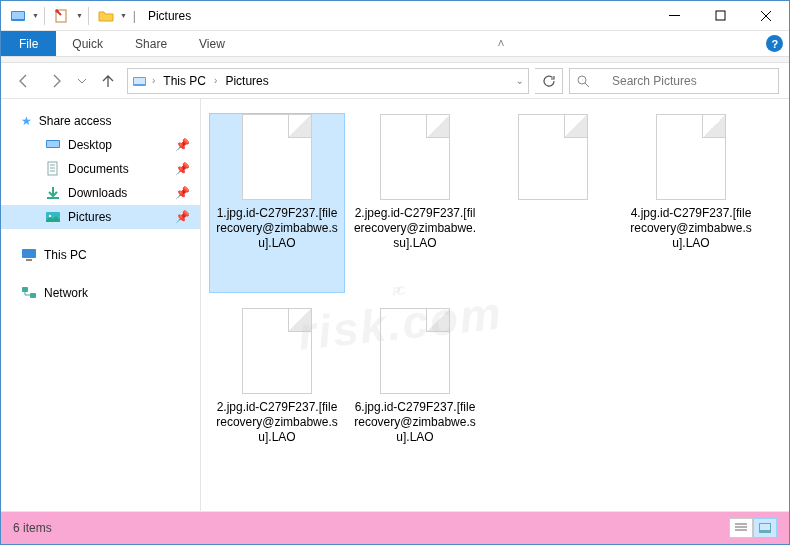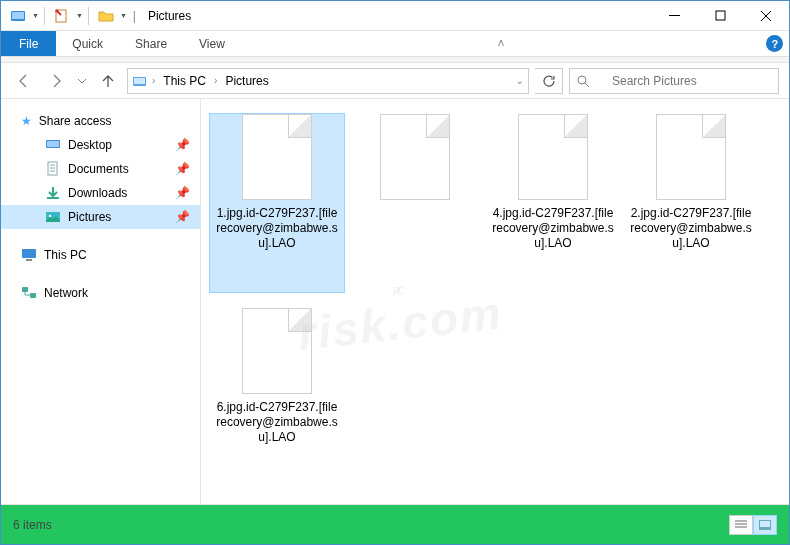--- a/index.html
+++ b/index.html
@@ -48,21 +48,21 @@
 .content{flex:1;overflow:auto;padding:14px 8px;display:grid;grid-template-columns:repeat(4,128px);grid-auto-rows:180px;gap:14px 10px;align-content:start;position:relative}
 .file{width:136px;display:flex;flex-direction:column;align-items:center;border:1px solid transparent}
 .file.sel{background:#cce8ff;border:1px solid #99d1ff}
 .file-icon{width:70px;height:86px;background:#fff;border:1px solid #d0d0d0;position:relative;margin-bottom:6px}
 .file-icon::before{content:"";position:absolute;top:0;right:0;width:22px;height:22px;background:linear-gradient(135deg,transparent 50%,#e8e8e8 50%);border-left:1px solid #d0d0d0;border-bottom:1px solid #d0d0d0}
 .file-name{text-align:center;font-size:12px;line-height:15px;word-break:break-all;color:#000;max-width:124px}
 
 .watermark{position:absolute;top:50%;left:50%;transform:translate(-50%,-50%) rotate(-6deg);font-size:120px;font-weight:700;color:rgba(200,200,200,.22);font-style:italic;letter-spacing:-4px;pointer-events:none;z-index:5;text-align:center;line-height:.85}
 .watermark .sub{font-size:46px;display:block;letter-spacing:2px}
 
-.status{height:40px;border-top:1px solid #e5e5e5;display:flex;align-items:center;padding:0 12px;color:#444;background:#22c55e}
+.status{height:33px;border-top:1px solid #e5e5e5;display:flex;align-items:center;padding:0 12px;color:#444;background:#f9a8d4}
 .view-btns{margin-left:auto;display:flex;gap:0}
 .vbtn{width:24px;height:20px;border:1px solid #ccc;display:flex;align-items:center;justify-content:center;background:#fff}
 .vbtn.active{background:#cce8ff;border-color:#99d1ff}
 
 .folder-svg{fill:#ffcf4b;stroke:#d9a825}
 .monitor-svg{fill:#3a8cd6}
 </style>
 </head>
 <body>
 
@@ -241,20 +241,24 @@
         </div>
       </div>
     </div>
     <div class="content" id="content">
         <div class="file sel">
           <div class="file-icon"></div>
           <div class="file-name">1.jpg.id-C279F237.[filerecovery@zimbabwe.su].LAO</div>
         </div>
         <div class="file">
           <div class="file-icon"></div>
+          <div class="file-name">2.jpeg.id-C279F237.[filerecovery@zimbabwe.su].LAO</div>
+        </div>
+        <div class="file">
+          <div class="file-icon"></div>
         </div>
         <div class="file">
           <div class="file-icon"></div>
           <div class="file-name">4.jpg.id-C279F237.[filerecovery@zimbabwe.su].LAO</div>
         </div>
         <div class="file">
           <div class="file-icon"></div>
           <div class="file-name">2.jpg.id-C279F237.[filerecovery@zimbabwe.su].LAO</div>
         </div>
         <div class="file">

